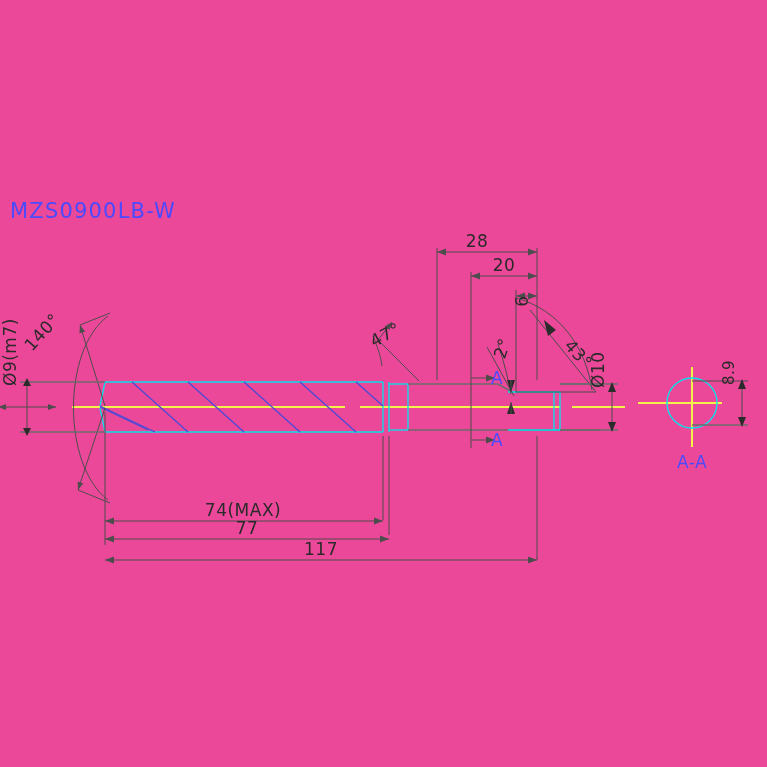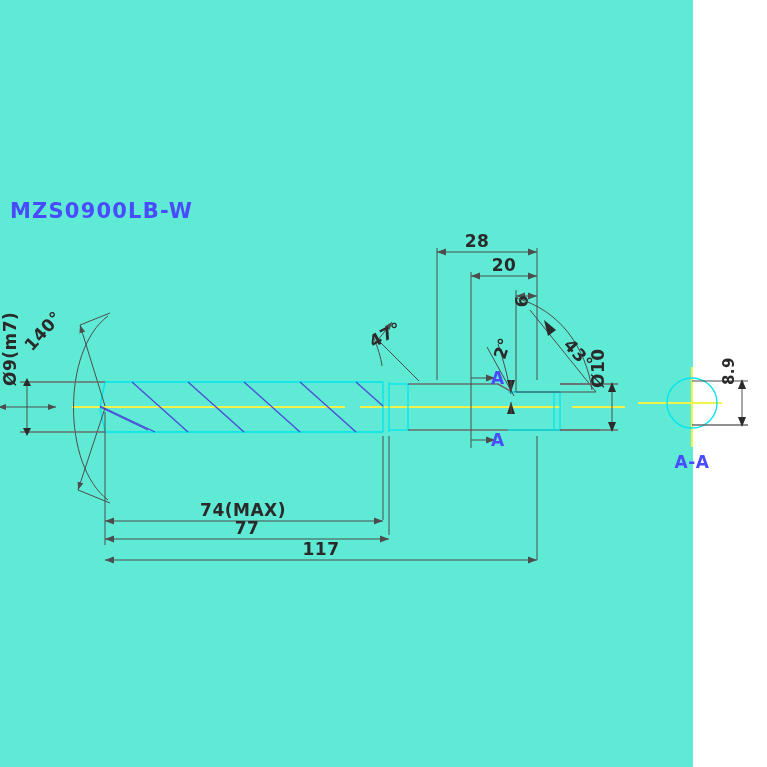--- a/index.html
+++ b/index.html
@@ -8,24 +8,23 @@
     background: #ffffff;
   }
   body {
     width: 767px;
     height: 767px;
     font-family: "DejaVu Sans", sans-serif;
     overflow: hidden;
   }
   #drawing-root {
     position: relative;
-    width: 693px;
+    width: 767px;
     height: 767px;
-    background: #5eead4;
-    font-weight: bold;
+    background: #ec4899;
   }
   svg.cad {
     display: block;
     width: 767px;
     height: 767px;
   }
   text {
     font-family: "DejaVu Sans", sans-serif;
     fill: #1a1a1a;
   }

